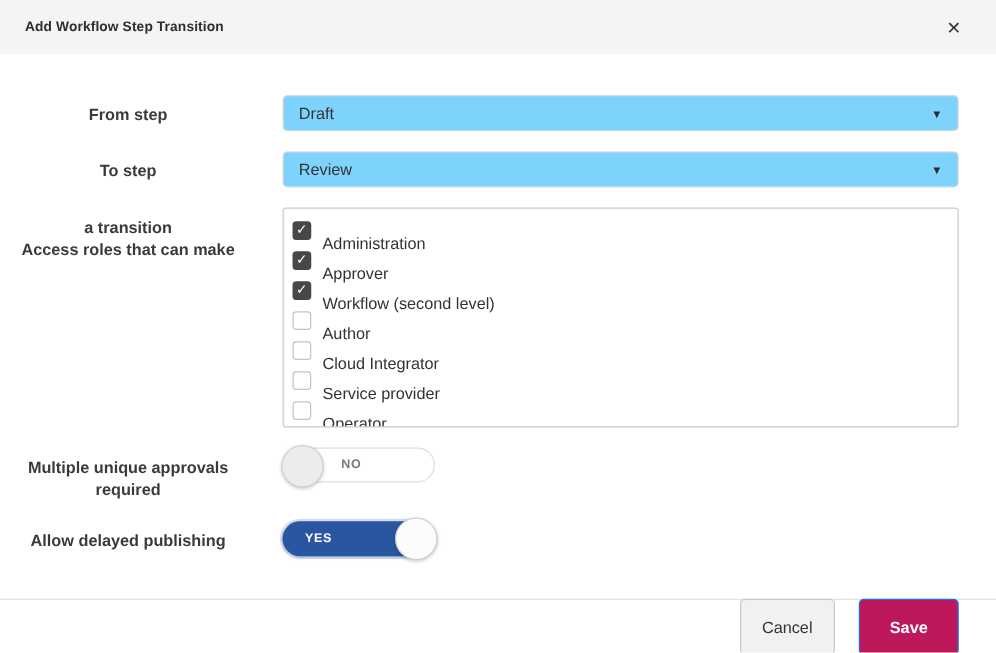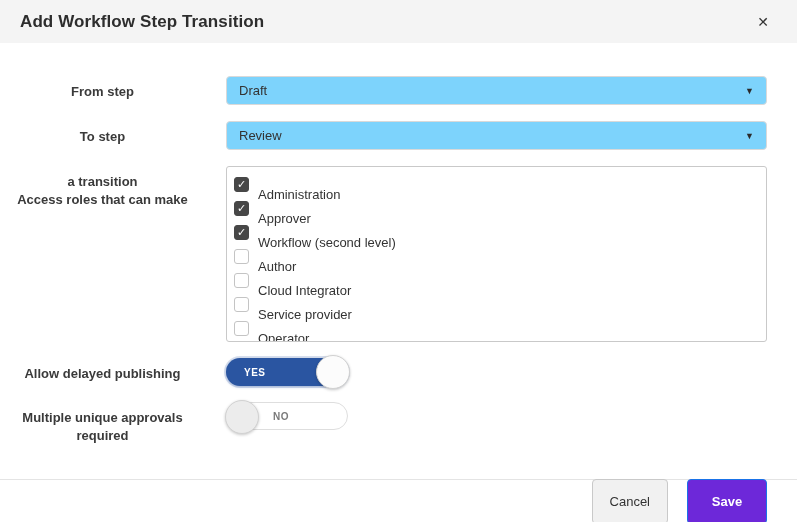--- a/index.html
+++ b/index.html
@@ -15,21 +15,21 @@
   .modal { width: 797px; height: 522px; background: #fff; position: relative; }
 
   
   .modal-header {
     height: 43px;
     background: #f4f4f4;
     display: flex;
     align-items: center;
     padding: 0 24px 0 20px;
   }
-  .modal-title { font-size: 17px; font-weight: 700; color: #2d2d2d; letter-spacing: .1px; }
+  .modal-title { font-size: 11px; font-weight: 700; color: #2d2d2d; letter-spacing: .1px; }
   .close-btn {
     margin-left: auto;
     font-size: 14px;
     color: #333;
     cursor: pointer;
     line-height: 1;
     padding: 4px;
   }
 
   
@@ -163,21 +163,21 @@
     align-items: center;
     justify-content: center;
   }
   .btn-cancel {
     background: #f1f1f1;
     border: 1px solid #c9c9c9;
     color: #333;
     padding: 0 17px;
   }
   .btn-save {
-    background: #6d28d9;
+    background: #be185d;
     border: 1px solid #1a73e8;
     color: #fff;
     font-weight: 700;
     width: 80px;
   }
 </style>
 </head>
 <body>
 
 <div class="modal">
@@ -242,37 +242,37 @@
             </div>
             <div class="role-row">
               <span class="checkbox"></span>
               <span class="role-label">Operator</span>
             </div>
           </div>
       </div>
     </div>
 
     <div class="form-row">
-      <div class="label-col">Allow delayed publishing</div>
-      <div class="field-col">
-        <div class="toggle on">
-          <span class="toggle-text">YES</span>
-          <span class="knob"></span>
-        </div>
-      </div>
-    </div>
-
-    <div class="form-row">
       <div class="label-col">
         <span>Multiple unique approvals</span>
         <span>required</span>
       </div>
       <div class="field-col">
         <div class="toggle off">
           <span class="toggle-text">NO</span>
+          <span class="knob"></span>
+        </div>
+      </div>
+    </div>
+
+    <div class="form-row">
+      <div class="label-col">Allow delayed publishing</div>
+      <div class="field-col">
+        <div class="toggle on">
+          <span class="toggle-text">YES</span>
           <span class="knob"></span>
         </div>
       </div>
     </div>
 
   </div>
 
   <div class="modal-footer">
     <button class="btn btn-cancel">Cancel</button>
     <button class="btn btn-save">Save</button>

